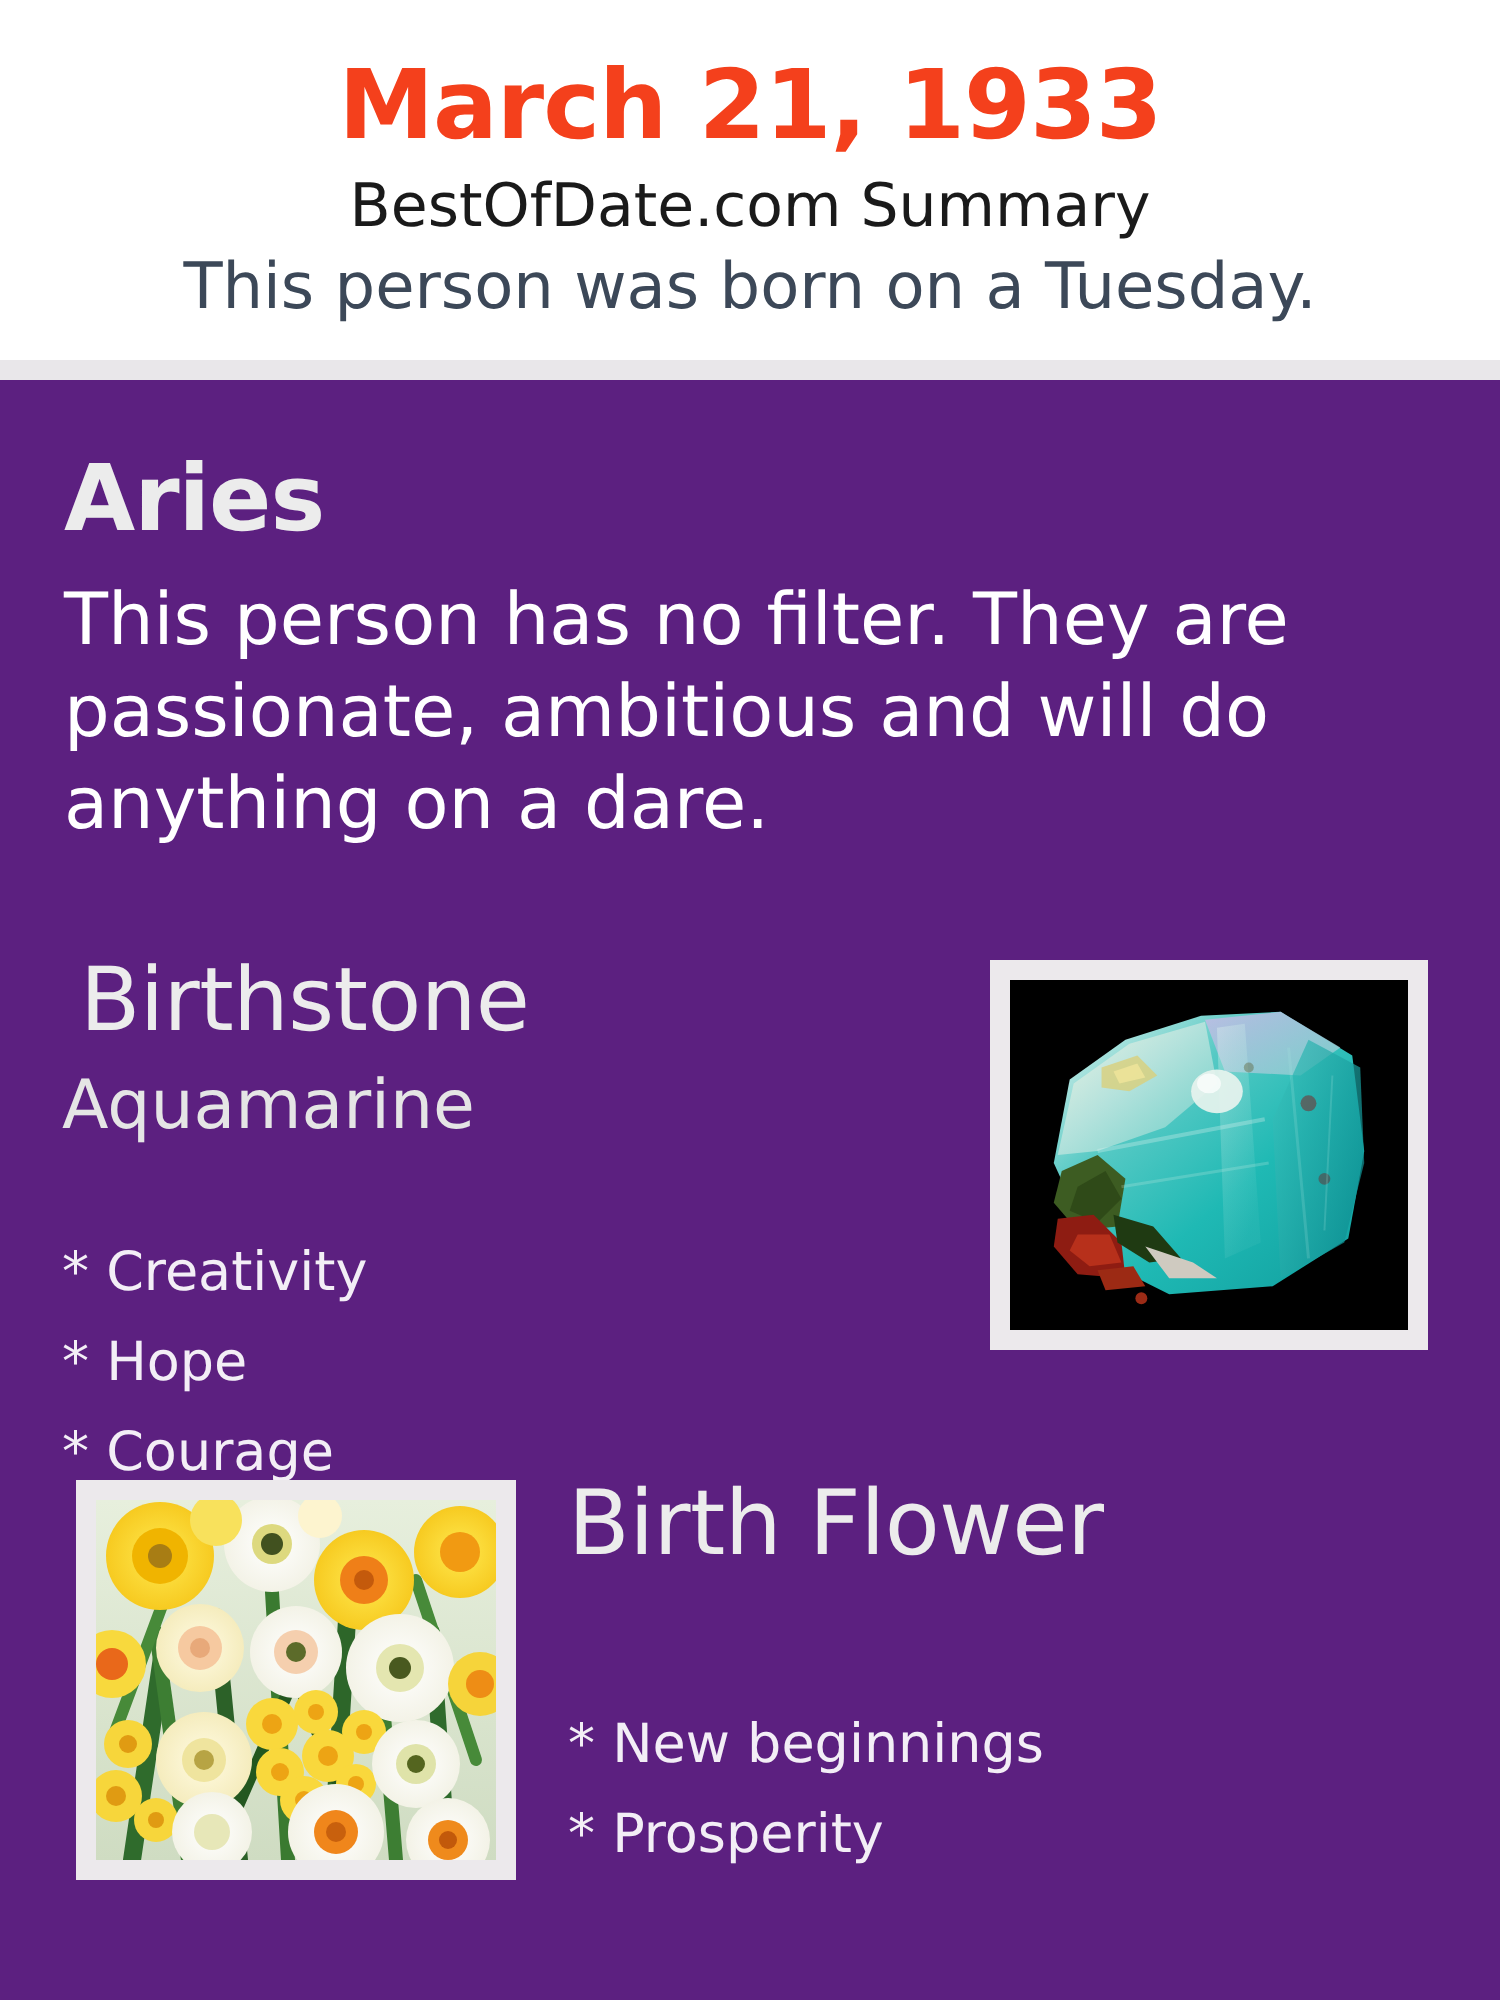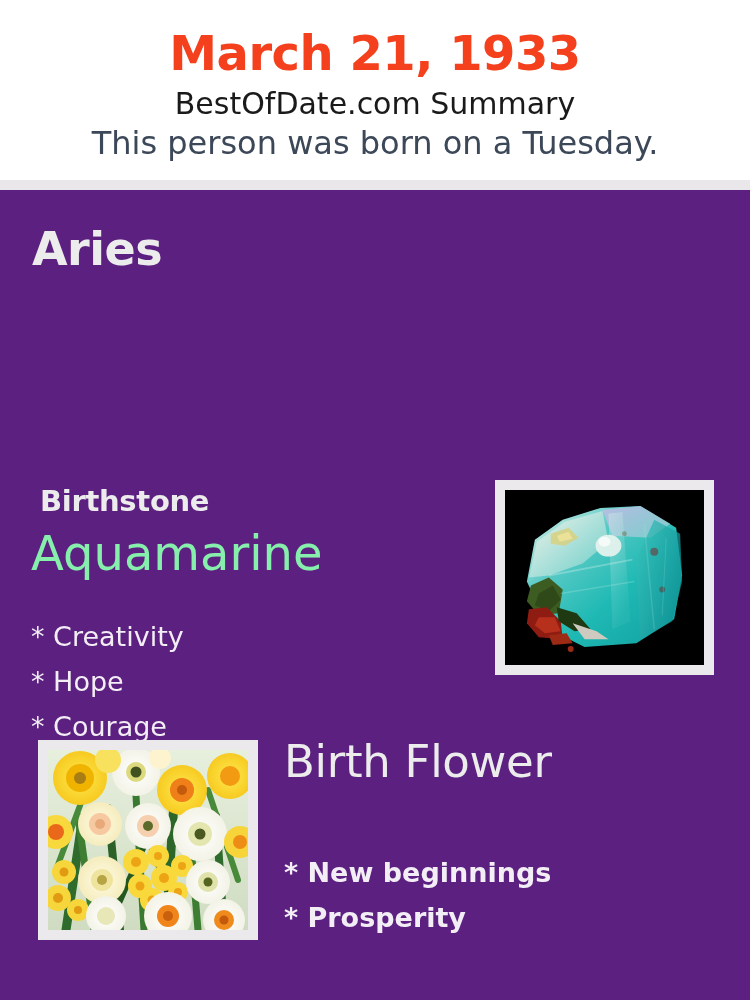--- a/index.html
+++ b/index.html
@@ -102,33 +102,33 @@
     font-size: 36px;
     font-weight: normal;
     color: #ffffff;
     line-height: 46px;
   }
 
   
   .stone-title {
     position: absolute;
     left: 40px; top: 285px;
-    font-size: 29px;
-    font-weight: bold;
+    font-size: 44px;
+    font-weight: normal;
     color: #ececec;
     line-height: 52px;
     letter-spacing: -0.3px;
   }
 
   .stone-name {
     position: absolute;
     left: 31px; top: 340px;
-    font-size: 48px;
-    font-weight: normal;
-    color: #86efac;
+    font-size: 34px;
+    font-weight: normal;
+    color: #e5e5e5;
     line-height: 46px;
   }
 
   .stone-traits {
     position: absolute;
     left: 31px; top: 396px;
     width: 430px;
     margin-top: 28px;
   }
 
@@ -162,21 +162,21 @@
   }
 
   .flower-traits {
     position: absolute;
     left: 284px; top: 660px;
     width: 440px;
   }
 
   .flower-traits .trait {
     font-size: 27px;
-    font-weight: bold;
+    font-weight: normal;
     color: #f3eef6;
     line-height: 45px;
     white-space: nowrap;
   }
 
   
   .photo-frame {
     position: absolute;
     background: #ece9ec;
     padding: 10px;
@@ -224,20 +224,21 @@
     <div class="header-date">March 21, 1933</div>
     <div class="header-sub">BestOfDate.com Summary</div>
     <div class="header-note">This person was born on a Tuesday.</div>
   </div>
 
   <div class="divider"></div>
 
   <div class="body-panel">
 
     <div class="zodiac-title">Aries</div>
+    <div class="zodiac-desc">This person has no filter. They are passionate, ambitious and will do anything on a dare.</div>
 
     <div class="stone-title">Birthstone</div>
     <div class="stone-name">Aquamarine</div>
     <div class="stone-traits">
       <div class="trait">* Creativity</div>
       <div class="trait">* Hope</div>
       <div class="trait">* Courage</div>
     </div>
 
     <div class="photo-frame frame-stone">

